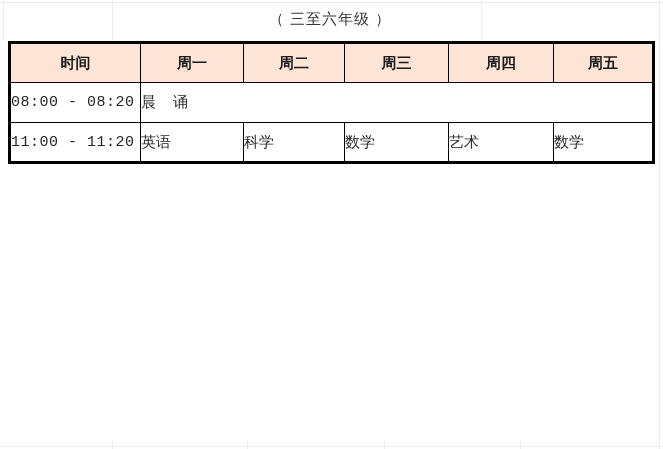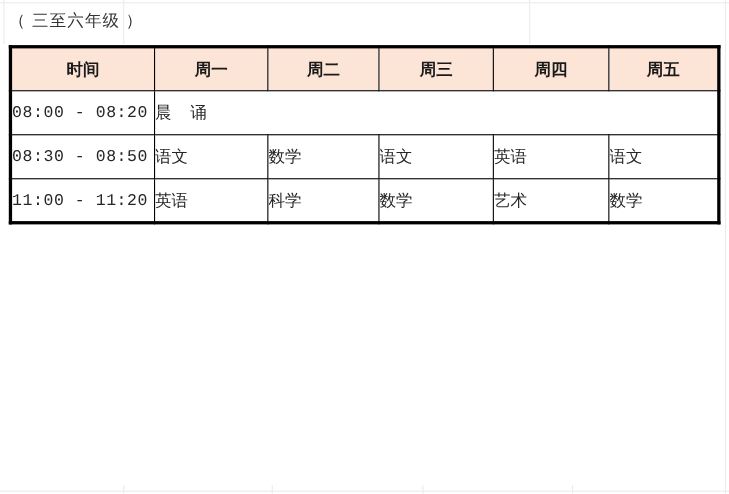--- a/index.html
+++ b/index.html
@@ -20,21 +20,21 @@
     background: #ececec;
   }
   .sheet-line.h { height: 1px; }
   .sheet-line.v { width: 1px; }
 
   .page-title {
     position: absolute;
     top: 10px;
     left: 8px;
     width: 644px;
-    text-align: left;
+    text-align: center;
     font-size: 15px;
     color: #333333;
     letter-spacing: 1px;
     white-space: pre;
   }
 
   table.timetable {
     position: absolute;
     top: 41px;
     left: 8px;
@@ -110,28 +110,20 @@
       <th>周三</th>
       <th>周四</th>
       <th>周五</th>
     </tr>
 
     <tr>
       <td class="time-cell">08:00 - 08:20</td>
       <td class="merged-cell" colspan="5">晨　诵</td>
     </tr>
 
-    <tr>
-      <td class="time-cell">08:30 - 08:50</td>
-      <td class="subject-cell">语文</td>
-      <td class="subject-cell">数学</td>
-      <td class="subject-cell">语文</td>
-      <td class="subject-cell">英语</td>
-      <td class="subject-cell">语文</td>
-    </tr>
 
 
 
 
 
 
     <tr>
       <td class="time-cell">11:00 - 11:20</td>
       <td class="subject-cell">英语</td>
       <td class="subject-cell">科学</td>

